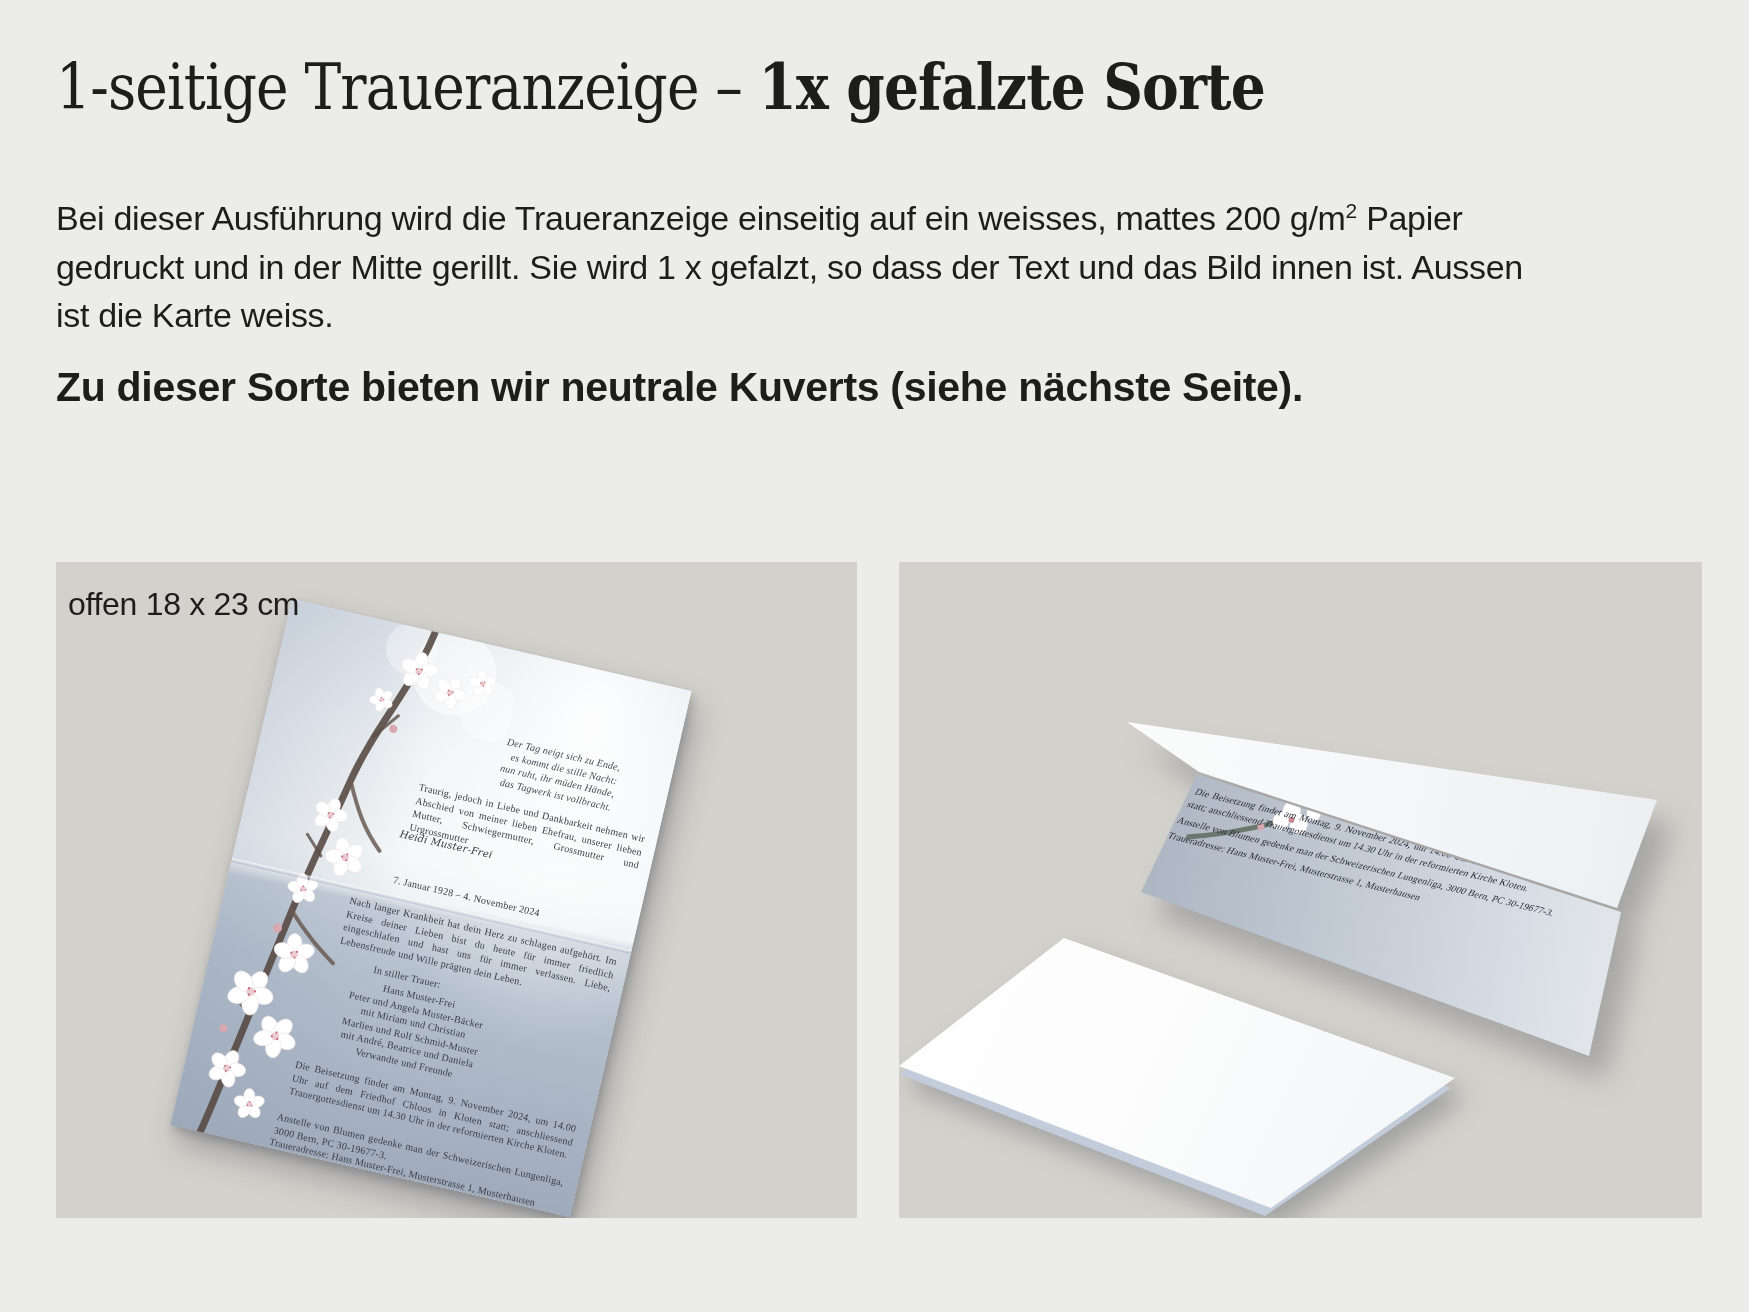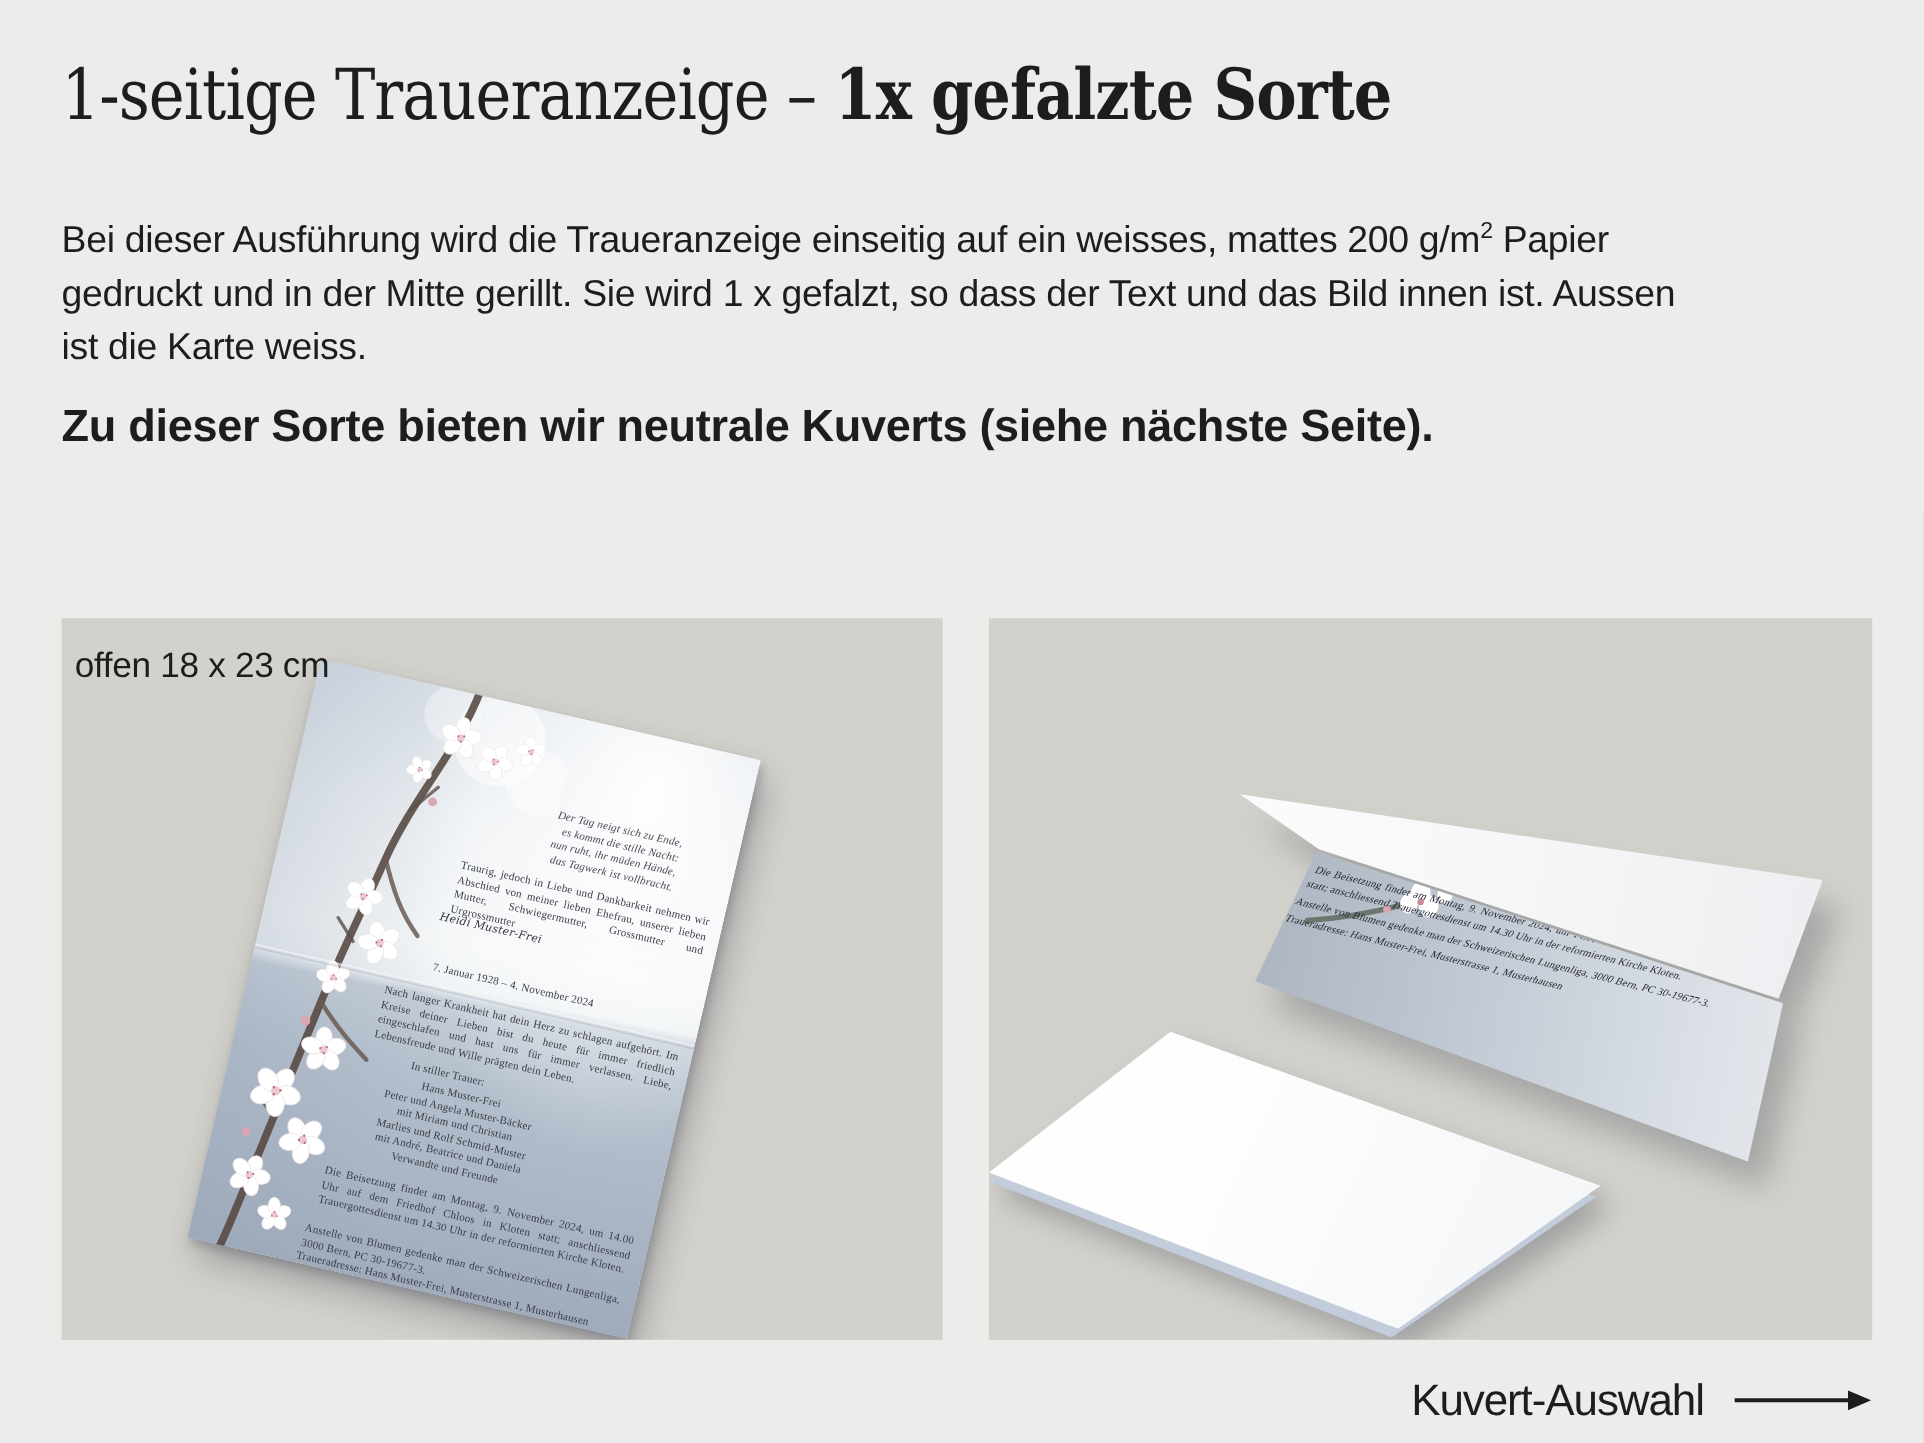--- a/index.html
+++ b/index.html
@@ -217,21 +217,14 @@
       </div>
       <div class="tent-roof"></div>
     </div>
 
     <div class="flat">
       <div class="flat-under"></div>
       <div class="flat-top"></div>
     </div>
   </section>
 
-  <div class="footer">
-    <span class="footer-label">Kuvert-Auswahl</span>
-    <svg class="arrow" width="126" height="24" viewBox="0 0 126 24">
-      <line x1="1" y1="12" x2="107" y2="12"></line>
-      <polygon points="104,3 125,12 104,21"></polygon>
-    </svg>
-  </div>
 
 </div>
 
 </body></html>

